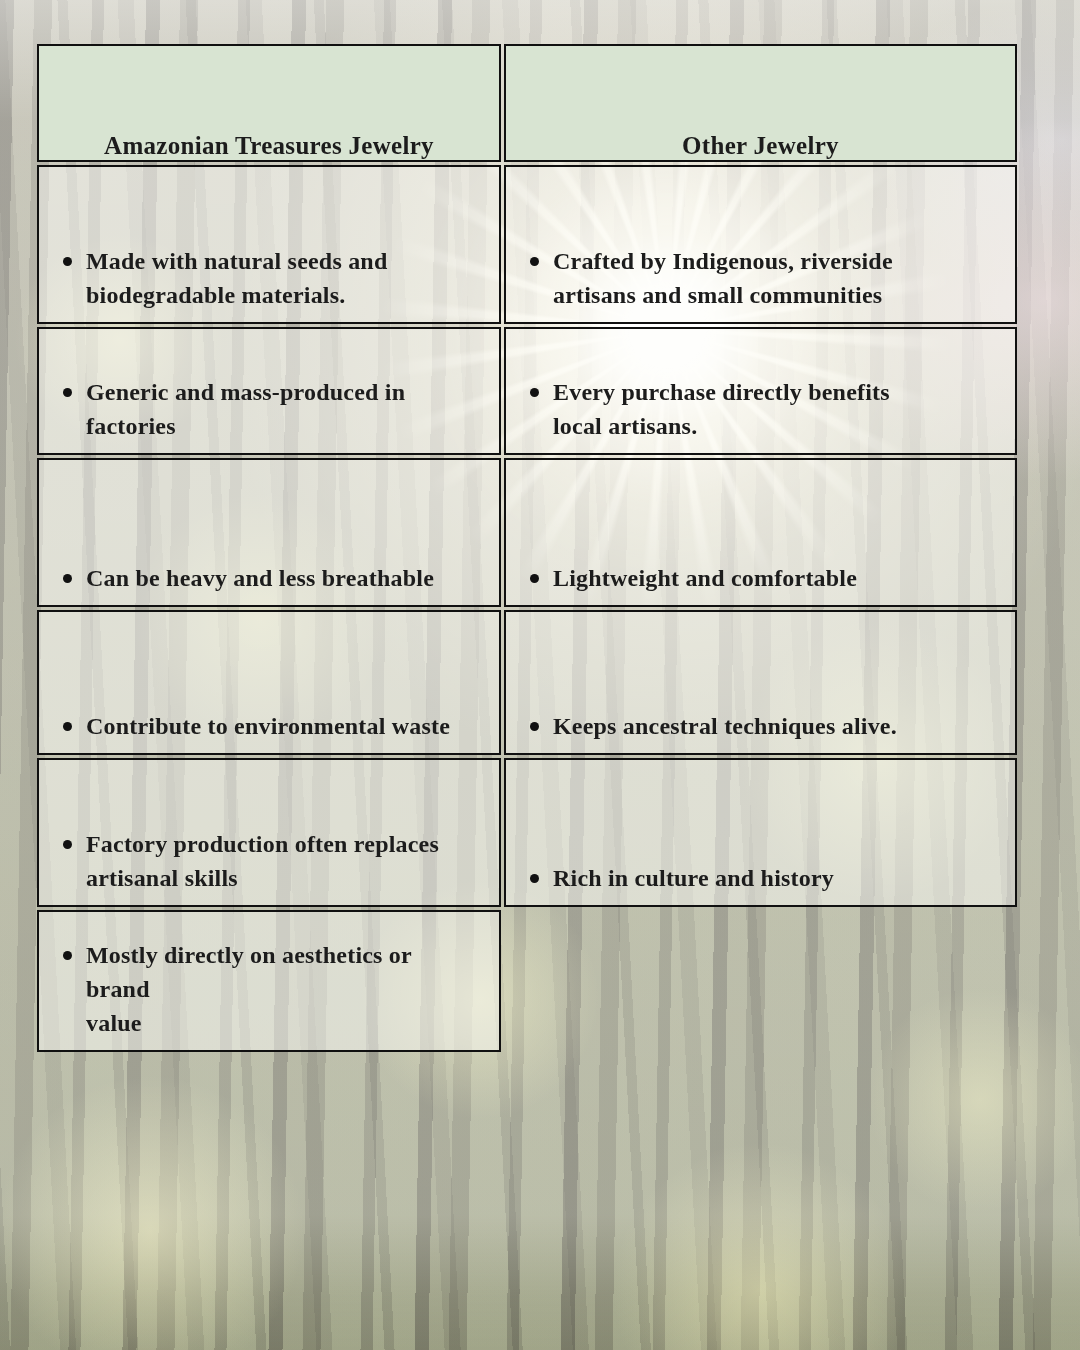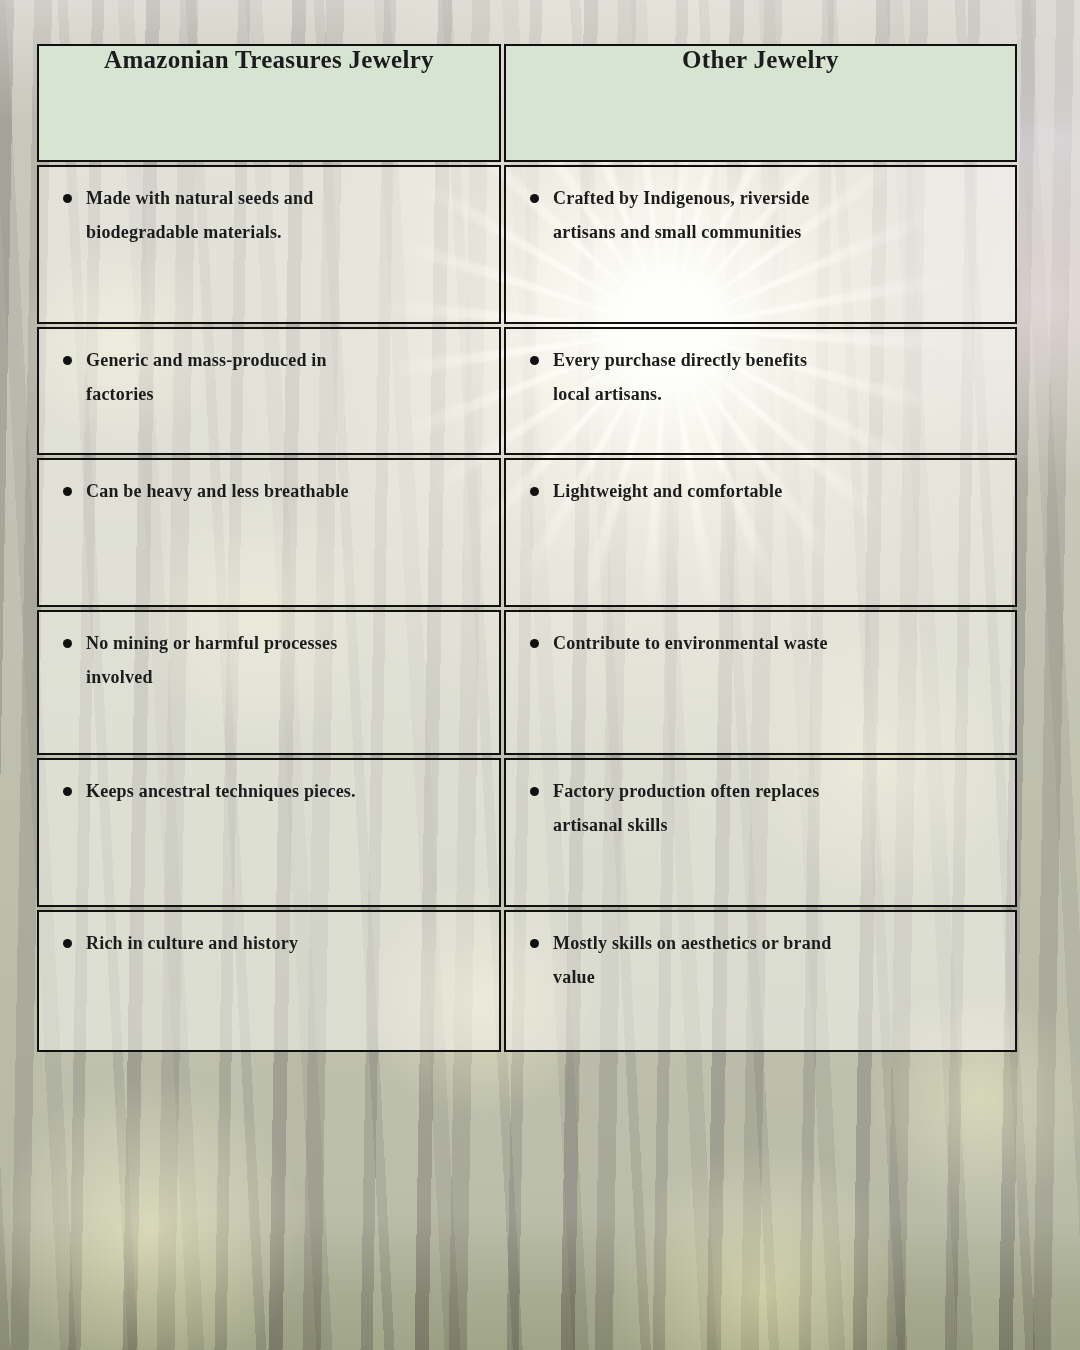--- a/index.html
+++ b/index.html
@@ -63,33 +63,33 @@
     width:980px;height:1271px;
     display:grid;
     grid-template-columns:464px 1fr;
     grid-template-rows:118px 159px 128px 149px 145px 149px 142px 132px 1fr;
     gap:3px;
   }
   .cell{
     border:2px solid #101010;
     background:rgba(252,252,249,0.48);
     display:flex;
-    align-items:flex-start;
+    align-items:flex-end;
     color:#1c1c1c;
   }
   .header-cell{
     background:#d8e4d2;
     justify-content:center;
     font-size:25px;
     font-weight:700;
     letter-spacing:0.3px;
   }
   .body-cell{
     padding:14px 18px 10px 24px;
-    font-size:18px;
+    font-size:24px;
     font-weight:700;
   }
   .item{display:flex;align-items:flex-start;}
   .bullet{
     flex:0 0 auto;
     width:9px;height:9px;border-radius:50%;
     background:#111;
     margin:13px 14px 0 0;
   }
   .text{
@@ -155,53 +155,46 @@
     <div class="cell body-cell">
       <div class="item">
         <span class="bullet"></span>
         <span class="text">Lightweight and comfortable</span>
       </div>
     </div>
 
     <div class="cell body-cell">
       <div class="item">
         <span class="bullet"></span>
-        <span class="text">No mining or harmful processes
-involved</span>
-      </div>
-    </div>
-    <div class="cell body-cell">
-      <div class="item">
-        <span class="bullet"></span>
         <span class="text">Contribute to environmental waste</span>
       </div>
     </div>
 
     <div class="cell body-cell">
       <div class="item">
         <span class="bullet"></span>
-        <span class="text">Keeps ancestral techniques pieces.</span>
+        <span class="text">Keeps ancestral techniques alive.</span>
       </div>
     </div>
     <div class="cell body-cell">
       <div class="item">
         <span class="bullet"></span>
         <span class="text">Factory production often replaces
 artisanal skills</span>
       </div>
     </div>
 
     <div class="cell body-cell">
       <div class="item">
         <span class="bullet"></span>
         <span class="text">Rich in culture and history</span>
       </div>
     </div>
     <div class="cell body-cell">
       <div class="item">
         <span class="bullet"></span>
-        <span class="text">Mostly skills on aesthetics or brand
+        <span class="text">Mostly directly on aesthetics or brand
 value</span>
       </div>
     </div>
 
   </div>
 </div>
 
 </body></html>

